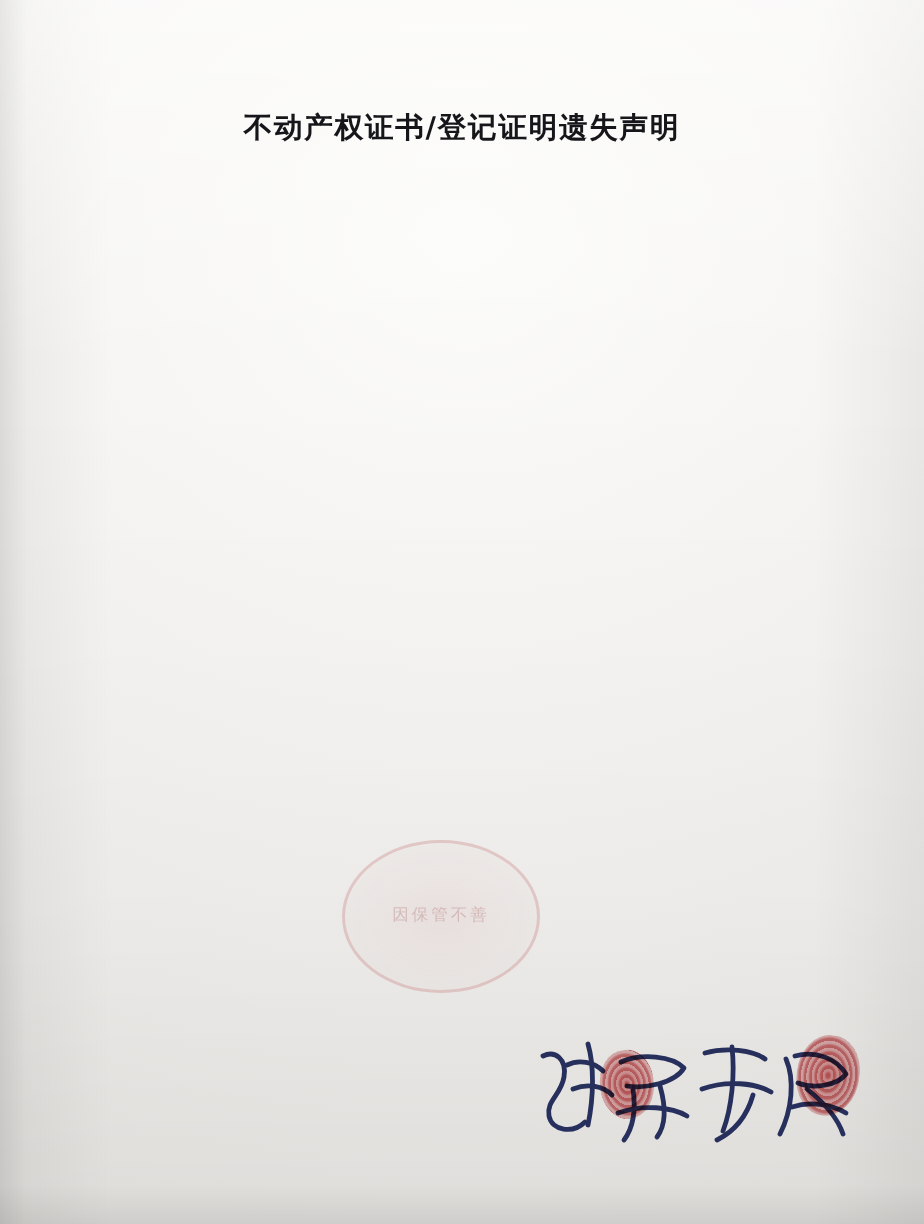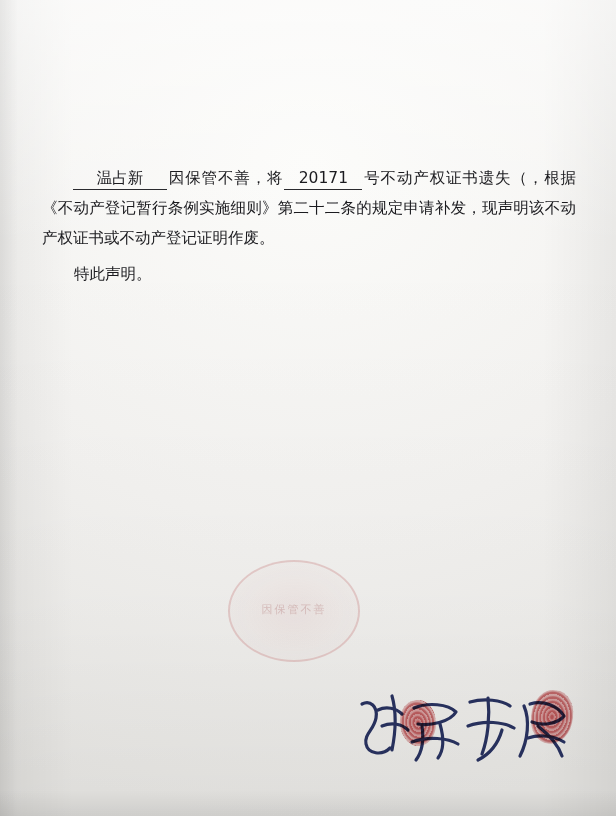--- a/index.html
+++ b/index.html
@@ -149,29 +149,22 @@
     pointer-events: none;
   }
 </style>
 </head>
 <body>
 
 <div class="page">
 
   <div class="paper-shade"></div>
 
+  <div class="doc-title">不动产权证书/登记证明遗失声明</div>
 
-  <div class="body-block">
-    <div class="para">
-      <span class="indent"></span><span class="fill-blank">温占新</span><span>因保管不善，将</span><span class="fill-blank num">20171</span><span>号不动产权证书遗失（，根据《不动产登记暂行条例实施细则》第二十二条的规定申请补发，现声明该不动产权证书或不动产登记证明作废。</span>
-    </div>
-    <div class="para para2">
-      <span class="indent"></span><span>特此声明。</span>
-    </div>
-  </div>
 
   <div class="seal-faint">
     <div class="seal-text">因保管不善</div>
   </div>
 
   <div class="signature">
     <svg width="230" height="90" viewBox="0 0 230 90" fill="none">
       <g stroke="#27305c" stroke-width="3.2" stroke-linecap="round" stroke-linejoin="round" fill="none">
         <path d="M10 18 C18 14, 26 20, 24 32 C22 44, 12 48, 14 58 C16 68, 30 70, 38 62"></path>
         <path d="M26 24 C34 20, 44 22, 50 28"></path>

